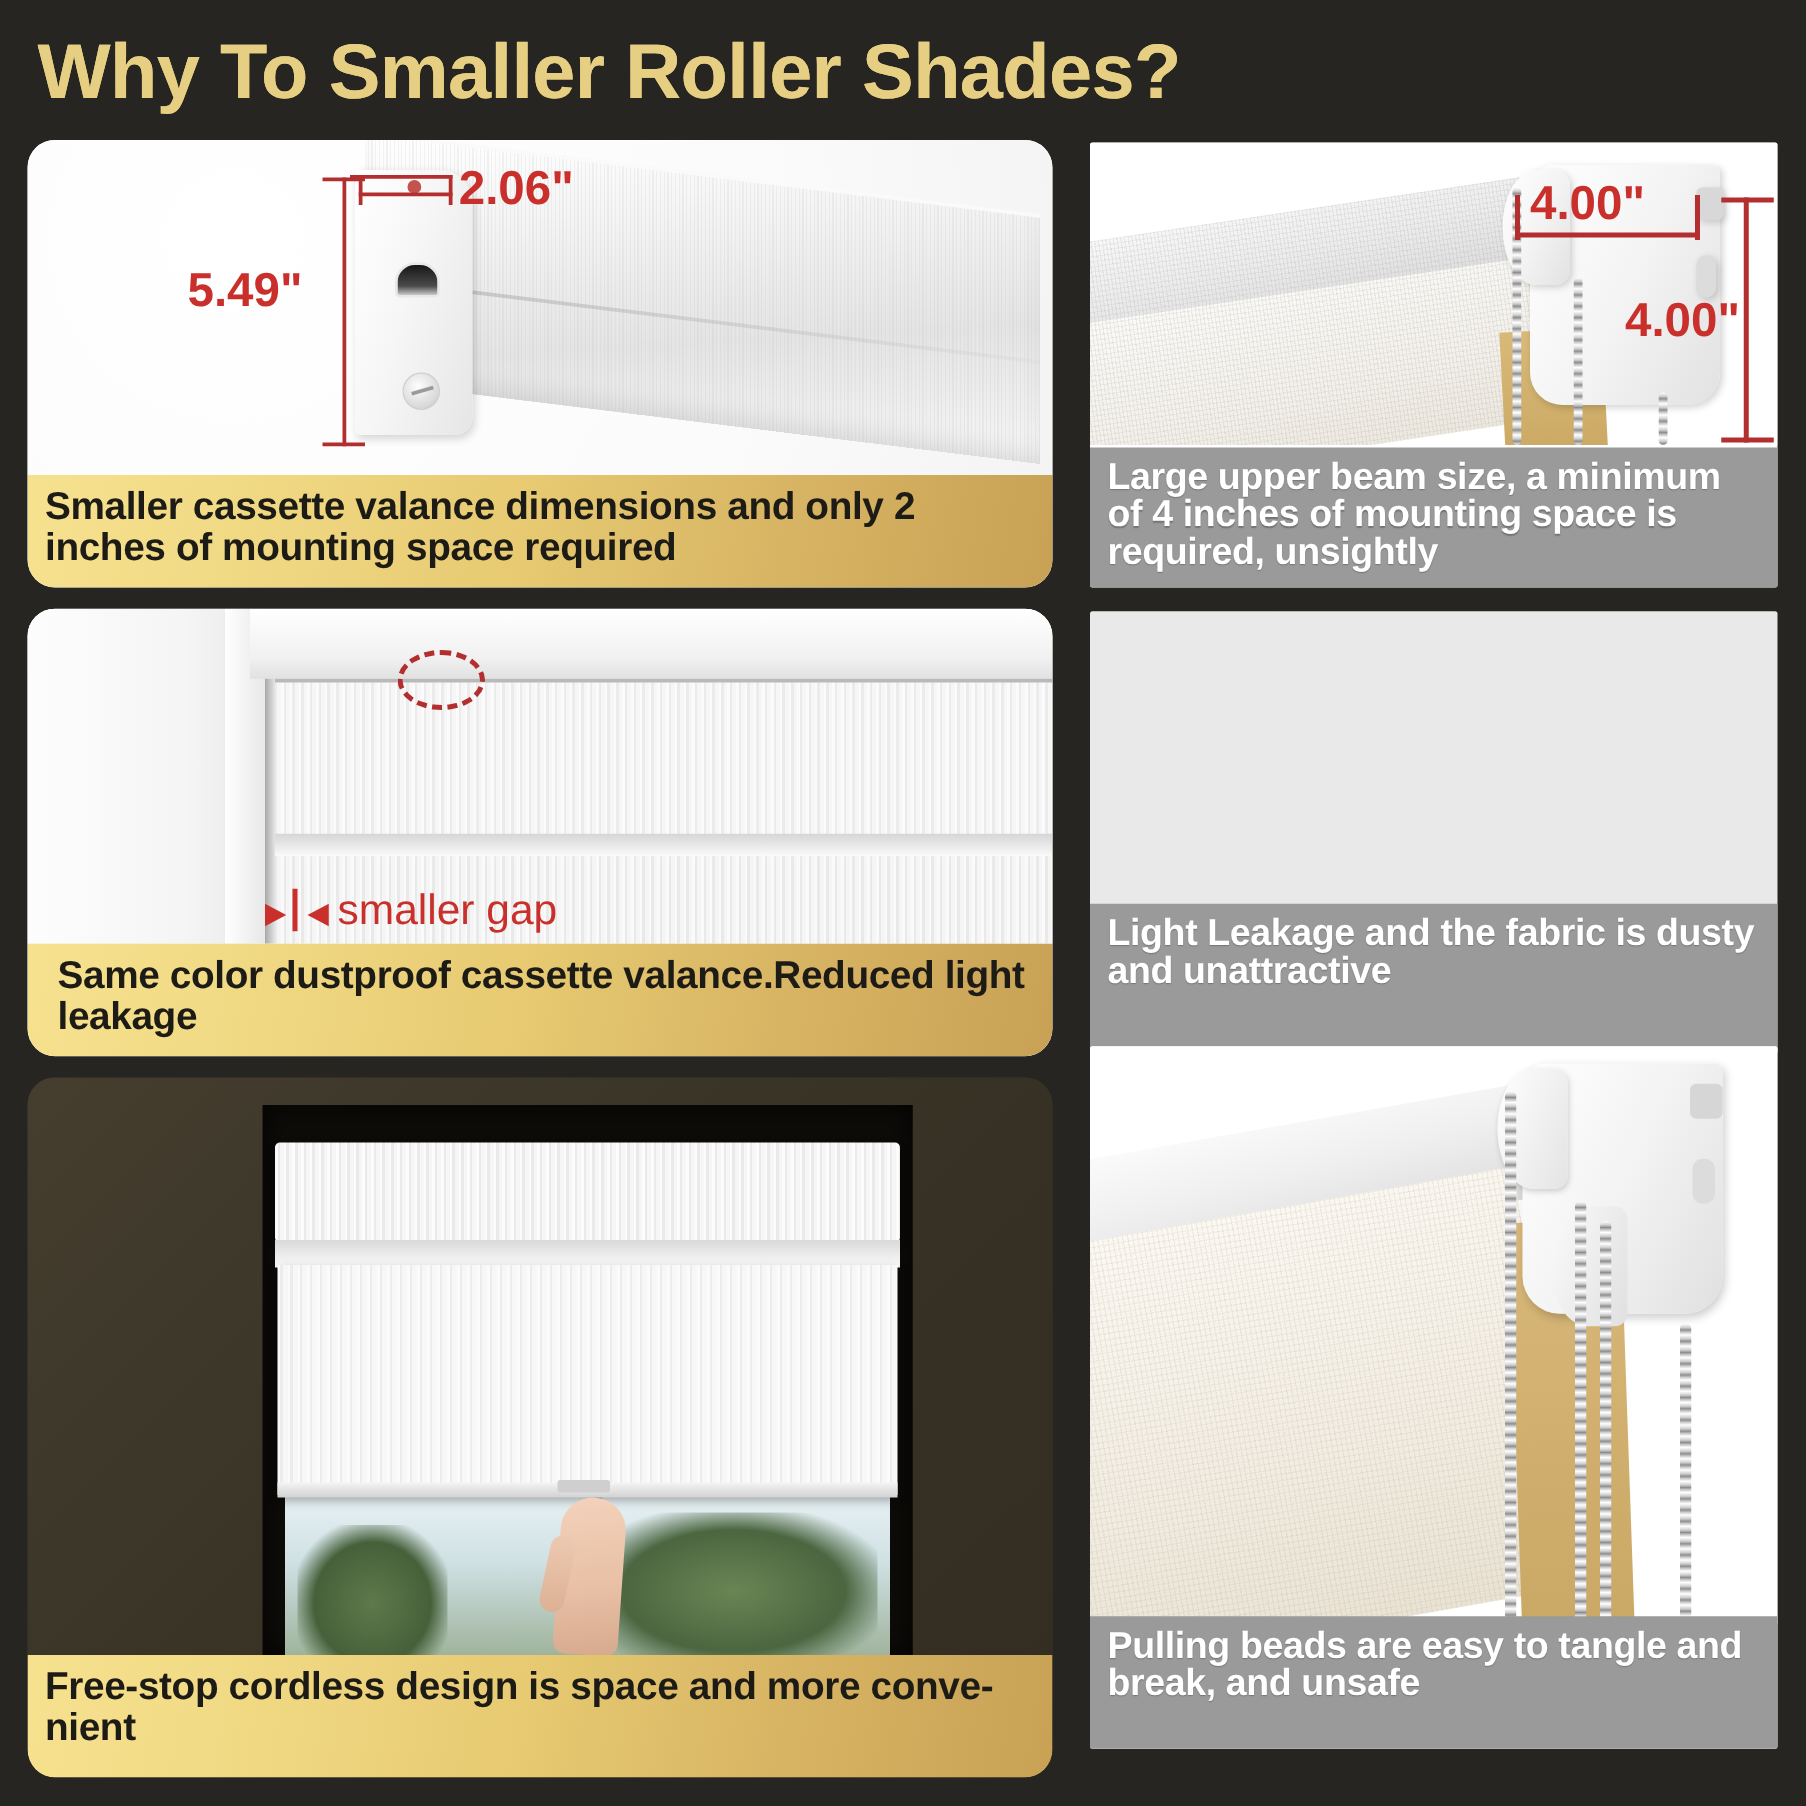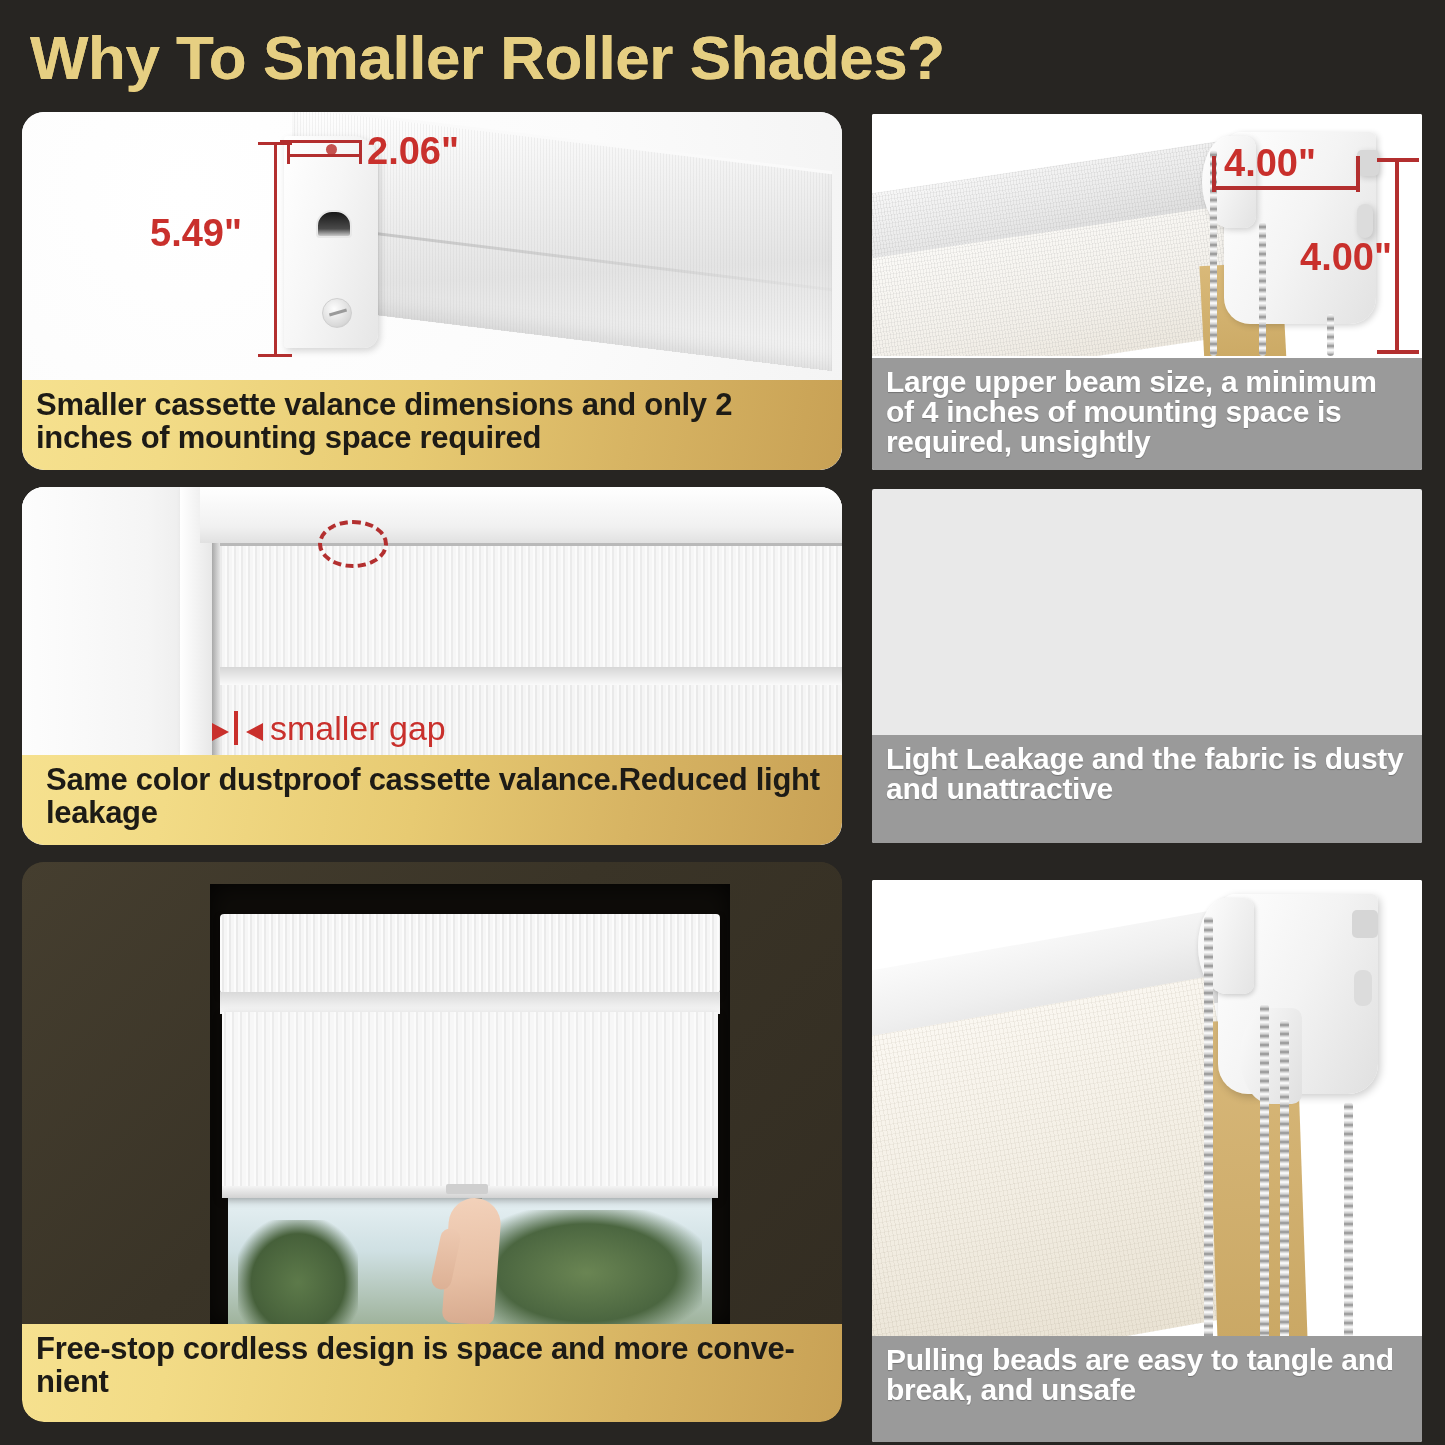--- a/index.html
+++ b/index.html
@@ -186,21 +186,21 @@
 
   
   #p4 { left: 872px; top: 489px; width: 550px; height: 354px; background:#e9e9e9; }
   #p4 .photo { height: 244px; }
 
   
   #p5 { left: 22px; top: 862px; width: 820px; height: 560px; background:#3b3528; }
   #p5 .photo { height: 462px; background: linear-gradient(135deg,#453e2f 0%,#3a3427 45%,#332d22 100%); }
 
   
-  #p6 { left: 872px; top: 880px; width: 550px; height: 562px; background:#ffffff; }
+  #p6 { left: 872px; top: 837px; width: 550px; height: 562px; background:#ffffff; }
   #p6 .photo { height: 462px; background:#ffffff; }
 
   .red-dash-circle {
     position:absolute;
     border: 4px dashed #b32f2f;
     border-radius: 50%;
   }
   .arrow-r, .arrow-l {
     position:absolute; width:0;height:0;
     border-top:9px solid transparent;
@@ -308,21 +308,21 @@
     <div class="dimline" style="left:212px; top:224px; width:4px; height:34px; background:#c9302c;"></div>
     <div class="arrow-l" style="left:224px; top:236px;"></div>
     <div class="gap-label" style="left:248px; top:222px; font-size:34px;">smaller gap</div>
   </div>
   <div class="cap cap-gold" style="height:90px;padding-left:24px;">
     <div class="cap-txt">Same color dustproof cassette valance.Reduced light leakage</div>
   </div>
 </div>
 
 <div id="p4" class="panel panel-right">
-  <div class="cap cap-gray" style="height:108px;">
+  <div class="cap cap-gray" style="height:120px;">
     <div class="cap-txt">Light Leakage and the fabric is dusty and unattractive</div>
   </div>
 </div>
 
 <div id="p5" class="panel panel-left">
   <div class="photo">
 
     <div style="position:absolute;left:188px;top:22px;width:520px;height:440px;
                 background:#0e0c09;box-shadow:inset 0 0 24px rgba(0,0,0,.8);"></div>
     <div style="position:absolute;left:206px;top:330px;width:484px;height:132px;

